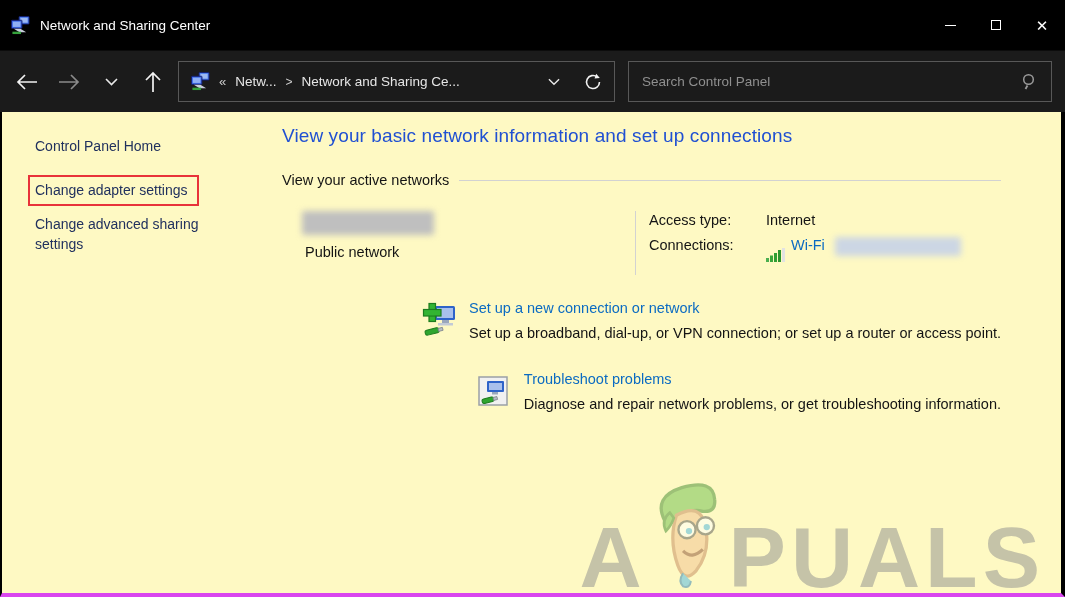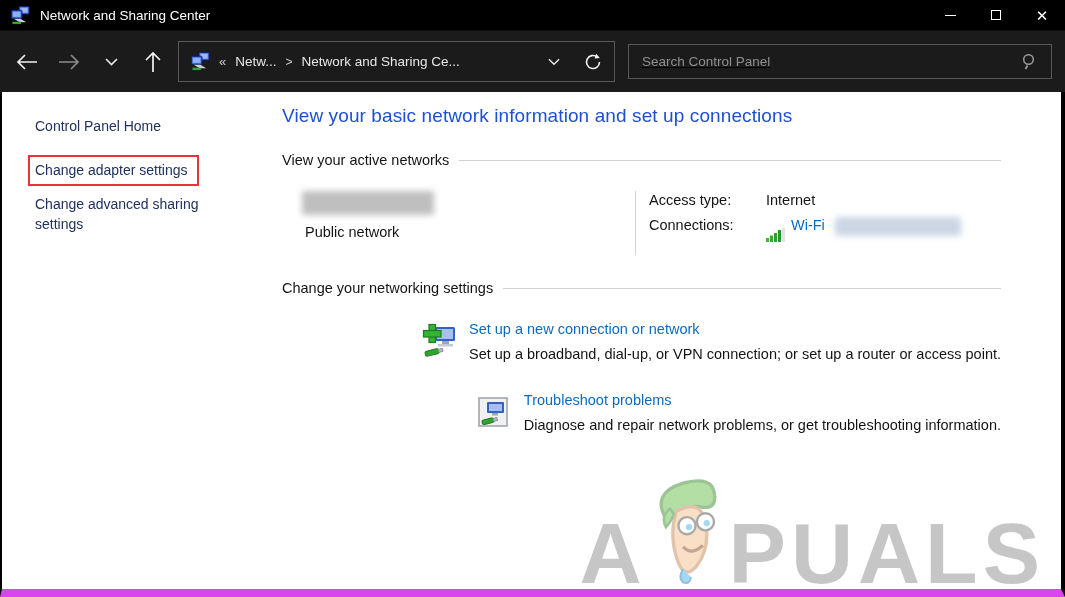--- a/index.html
+++ b/index.html
@@ -2,21 +2,21 @@
 <html><head>
 <meta charset="utf-8">
 <style>
   * { margin:0; padding:0; box-sizing:border-box; }
   html,body { width:1065px; height:597px; overflow:hidden; }
   body { font-family:"Liberation Sans", sans-serif; background:#000; }
 
   .window { width:1065px; height:597px; display:flex; flex-direction:column; background:#000; }
 
   
-  .titlebar { height:30px; background:#000; display:flex; align-items:center; flex-shrink:0;border-radius:7px; }
+  .titlebar { height:50px; background:#000; display:flex; align-items:center; flex-shrink:0;border-radius:7px; }
   .titlebar-icon { margin-left:11px; width:19px; height:19px; display:flex; }
   .titlebar-title { color:#ffffff; font-size:13.5px; margin-left:10px; }
   .win-controls { margin-left:auto; display:flex; height:100%; }
   .win-btn { width:46px; height:100%; display:flex; align-items:center; justify-content:center; cursor:default; }
   .min-glyph { width:11px; height:1px; background:#fff; display:block; }
   .max-glyph { width:10px; height:10px; border:1px solid #fff; display:block; }
   .close-glyph { color:#fff; font-size:15px; line-height:1; }
 
   
   .navbar { height:62px; background:#1b1b1b; display:flex; align-items:center; flex-shrink:0; border-top:1px solid #0c0c0c; }
@@ -24,26 +24,26 @@
   .nav-btn:first-child { margin-left:6px; }
 
   .addressbar { width:437px; height:41px; border:1px solid #585858; display:flex; align-items:center; padding:0 12px; color:#e6e6e6; font-size:13.5px; margin-left:4px; background:#1b1b1b; white-space:nowrap; }
   .addr-icon { width:19px; height:19px; display:flex; flex-shrink:0; }
   .addr-chevrons { color:#cfcfcf; margin-left:9px; font-size:13px; }
   .crumb { margin-left:9px; }
   .crumb-sep { margin-left:9px; color:#cfcfcf; font-size:12px; }
   .addr-dd { margin-left:auto; display:flex; align-items:center; }
   .addr-refresh { margin-left:24px; display:flex; align-items:center; }
 
-  .searchbar { flex:1; height:35px; border:1px solid #585858; margin:0 13px; display:flex; align-items:center; padding:0 13px; background:#1b1b1b;text-decoration:underline; }
+  .searchbar { flex:1; height:41px; border:1px solid #585858; margin:0 13px; display:flex; align-items:center; padding:0 13px; background:#1b1b1b; }
   .search-input { flex:1; background:transparent; border:none; outline:none; color:#d8d8d8; font-size:13.5px; font-family:"Liberation Sans",sans-serif; }
   .search-input::placeholder { color:#8f8f8f; opacity:1; }
 
   
-  .content { flex:1; background:#ffffff; display:flex; position:relative; border-left:2px solid #000; border-right:4px solid #000; border-bottom:8px solid #d946ef; overflow:hidden; }
+  .content { flex:1; background:#fef9c3; display:flex; position:relative; border-left:2px solid #000; border-right:4px solid #000; border-bottom:4px solid #d946ef; overflow:hidden; }
 
   .sidebar { width:278px; padding:26px 0 0 33px; flex-shrink:0; font-size:14px; color:#21315e; }
   .sidebar-home { margin-bottom:21px; }
   .sidebar-item { cursor:pointer; }
   .redbox { display:inline-block; border:2px solid #e8333a; padding:5px 9px 6px 5px; margin-left:-7px; }
   .sidebar-item-2 { margin-top:8px; width:185px; line-height:20px; }
   .sidebar-item-3 { margin-top:10px; }
 
   .main { flex:1; padding:13px 60px 0 2px; }
   .page-heading { color:#2050d2; font-size:19px; font-weight:400; letter-spacing:.1px; }
@@ -206,24 +206,20 @@
                 <rect x="12" y="2" width="3" height="12" fill="#2a962e"></rect>
                 <rect x="16" y="0" width="3" height="14" fill="#e2e2e2"></rect>
               </svg>
             </span>
             <span class="link">Wi-Fi</span>
             <span class="conn-blur"></span>
           </div>
         </div>
       </div>
 
-      <div class="section-head">
-        <span class="section-title">Change your networking settings</span>
-        <span class="rule"></span>
-      </div>
 
       <div class="task">
         <span class="task-icon">
           <svg width="36" height="36" viewBox="0 0 36 36">
             <rect x="13" y="4" width="20" height="14" rx="1.5" fill="#2e63c9"></rect>
             <rect x="15" y="6" width="16" height="10" fill="#a9c0ec"></rect>
             <rect x="20" y="18" width="7" height="3" fill="#9aa7bb"></rect>
             <rect x="16" y="21" width="15" height="2.5" fill="#c2cad6"></rect>
             <rect x="7" y="1.5" width="6.5" height="18" fill="#33b433" stroke="#1d7c1f" stroke-width="1.2"></rect>
             <rect x="1.5" y="7.5" width="17.5" height="6.5" fill="#33b433" stroke="#1d7c1f" stroke-width="1.2"></rect>

